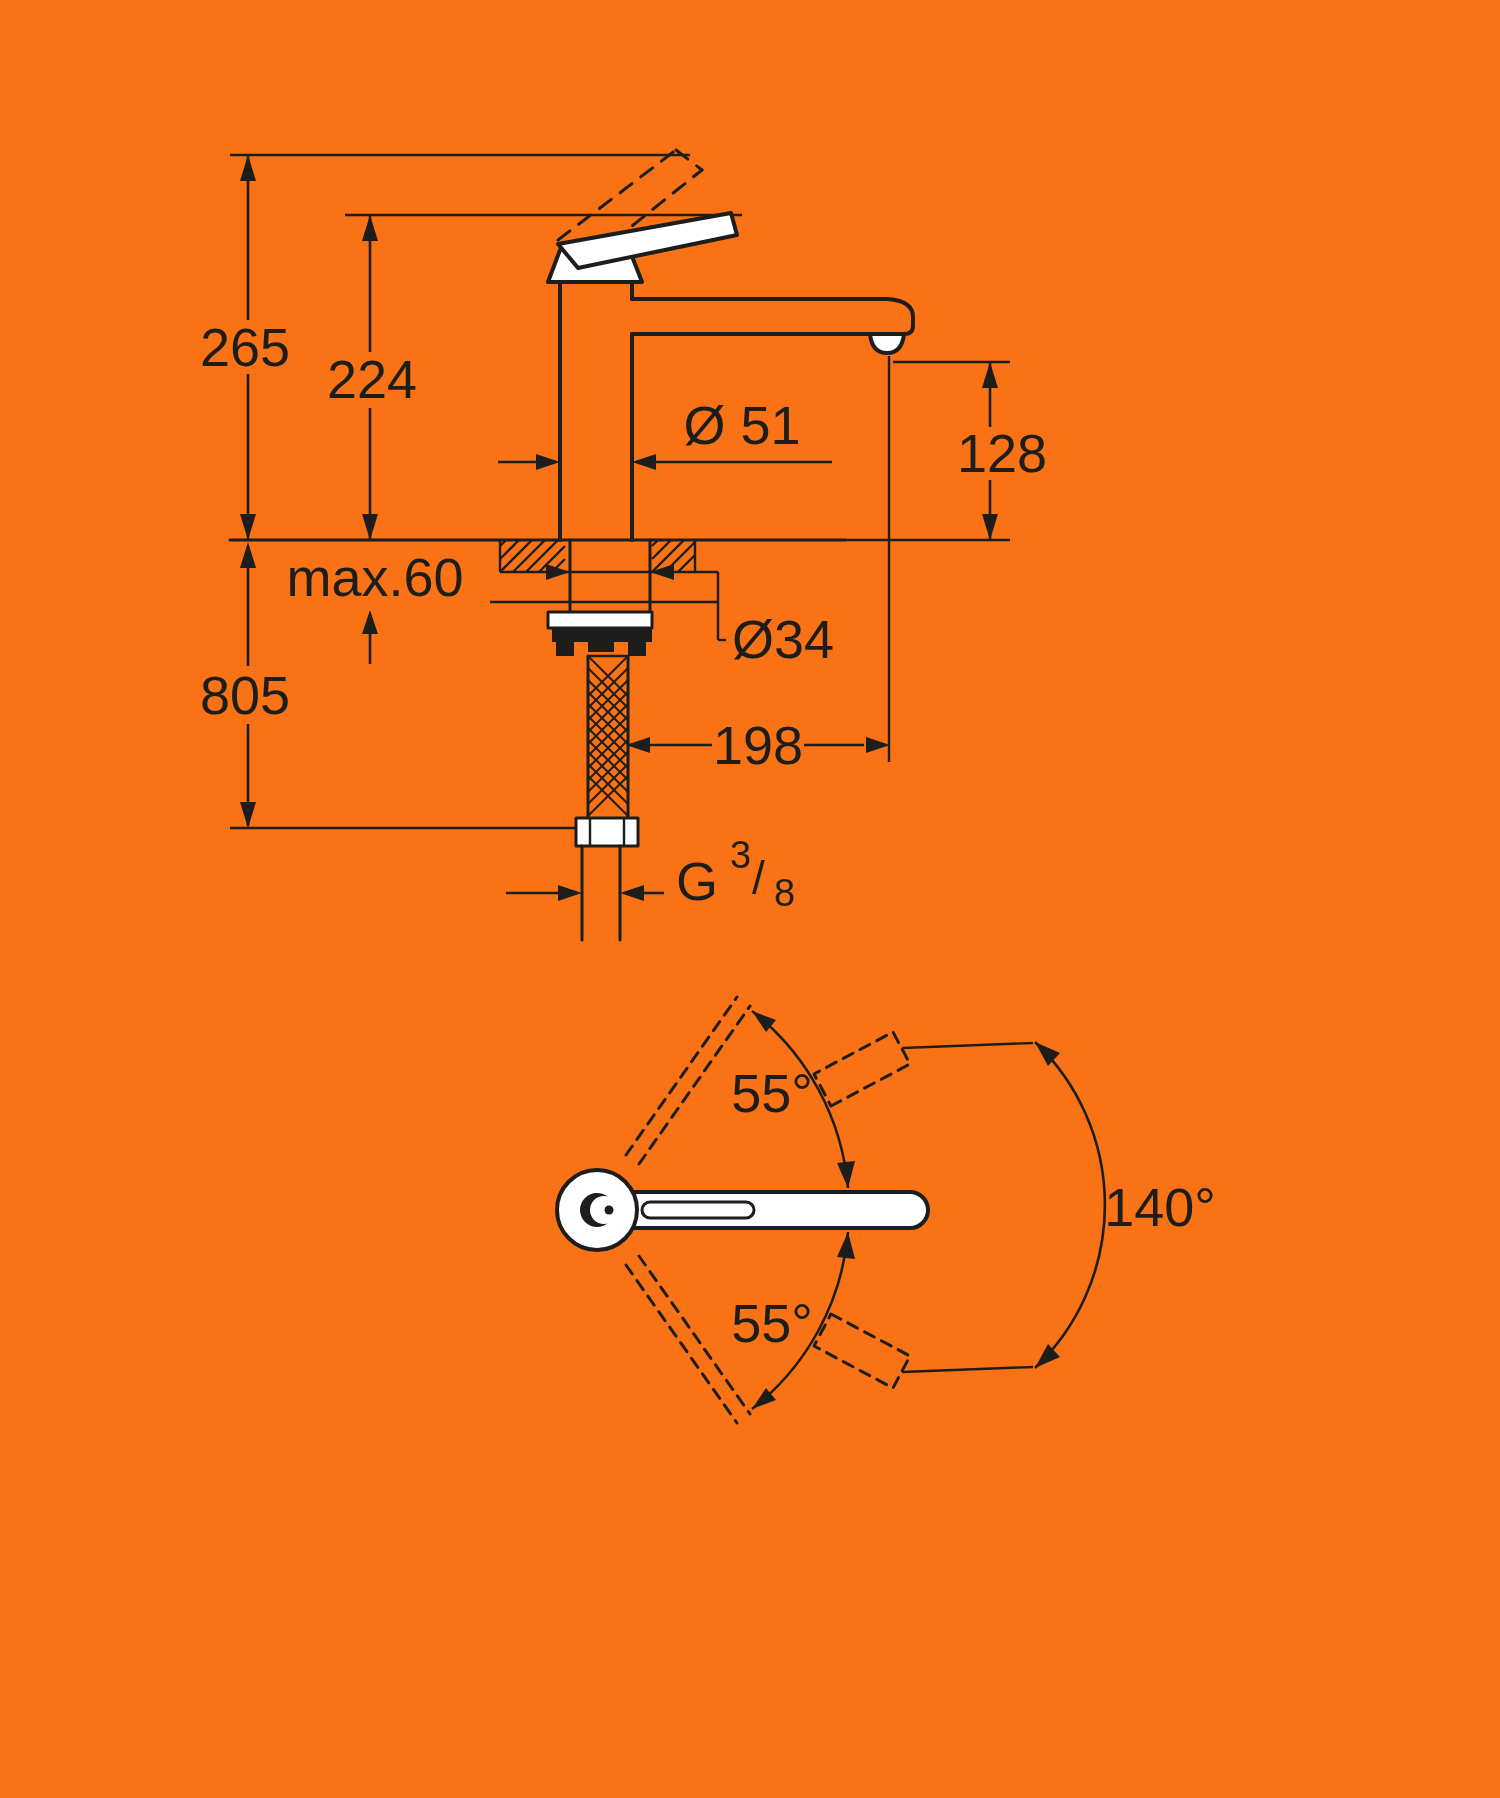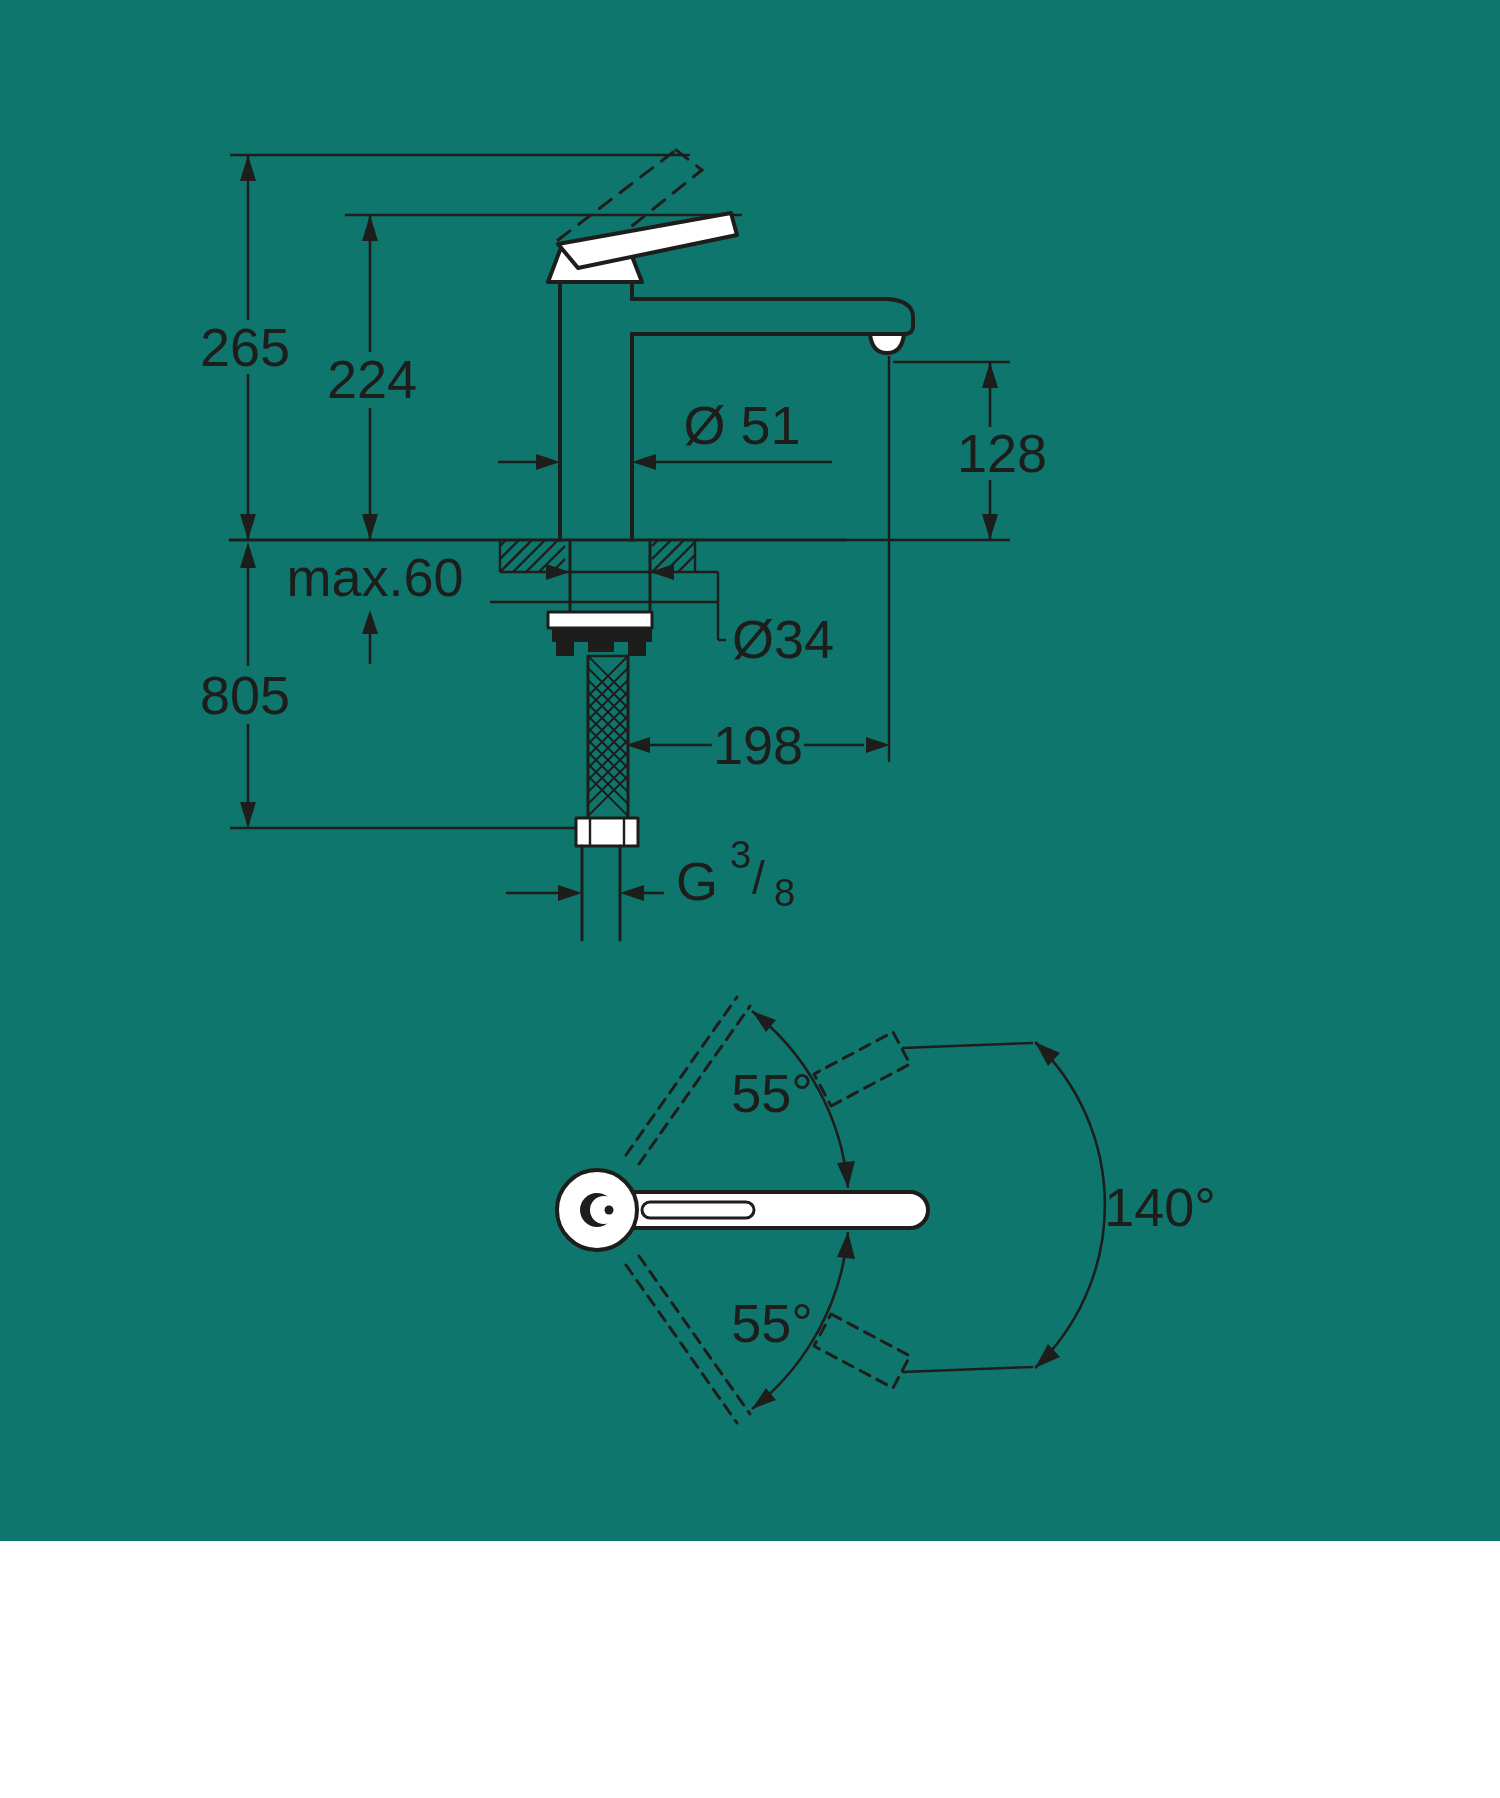--- a/index.html
+++ b/index.html
@@ -1,16 +1,16 @@
 <!DOCTYPE html>
 <html><head>
 <meta charset="utf-8">
 <style>
   html,body{margin:0;padding:0;background:#ffffff;}
-  .canvas{width:1500px;height:1541px;position:relative;background:#0f766e;}
+  .canvas{width:1500px;height:1798px;position:relative;background:#f97316;}
   svg{display:block;}
   .ol   {fill:none;stroke:#1d1d1b;stroke-width:4;stroke-linecap:round;stroke-linejoin:round;}
   .ol2  {fill:none;stroke:#1d1d1b;stroke-width:3;stroke-linecap:round;stroke-linejoin:round;}
   .thin {fill:none;stroke:#1d1d1b;stroke-width:2.4;stroke-linecap:butt;}
   .dim  {fill:none;stroke:#1d1d1b;stroke-width:2.6;stroke-linecap:butt;}
   .dash {stroke-dasharray:15 11;}
   .dash2{stroke-dasharray:11 8;}
   .braid{fill:none;stroke:#1d1d1b;stroke-width:2;}
   .ar   {fill:#1d1d1b;stroke:none;}
   .wf   {fill:#ffffff;}

